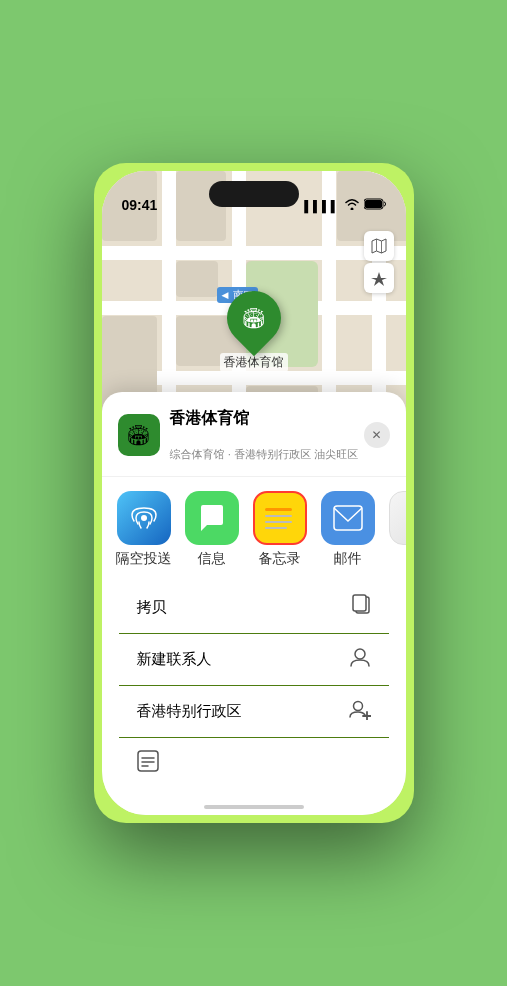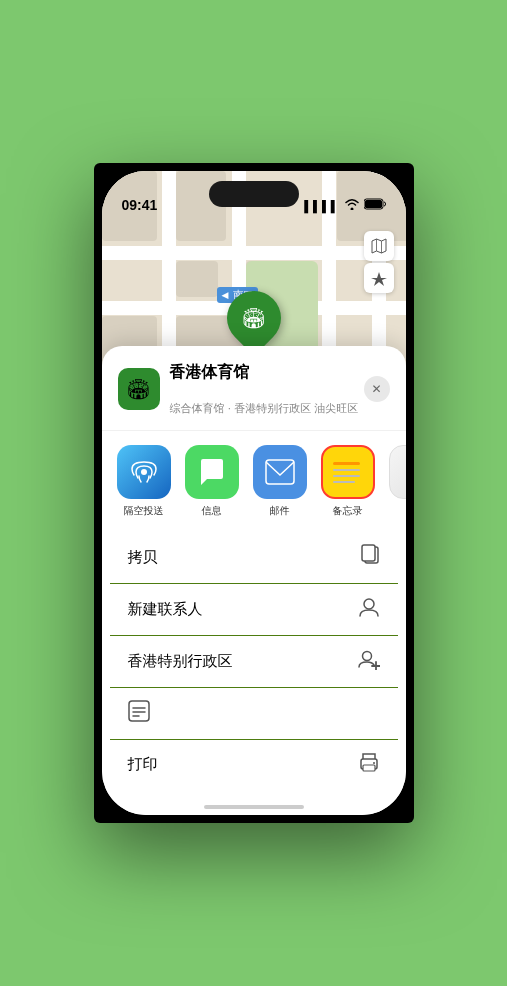--- a/index.html
+++ b/index.html
@@ -7,22 +7,22 @@
       background: #7dc86e;
       display: flex;
       justify-content: center;
       align-items: center;
       min-height: 100vh;
       font-family: -apple-system, 'PingFang SC', 'Helvetica Neue', sans-serif;
     }
     .phone-outer {
       width: 320px;
       height: 660px;
-      background: #000000;
-      border-radius: 6px;
+      background: #bef264;
+      border-radius: 32px;
       padding: 8px;
       box-shadow: 0 30px 80px rgba(0,0,0,0.5);
       position: relative;
     }
     .phone-inner {
       width: 100%;
       height: 100%;
       background: #f0f0f0;
       border-radius: 44px;
       overflow: hidden;
@@ -253,27 +253,27 @@
     .share-icon-airdrop { background: linear-gradient(135deg, #4fc3f7, #1565c0); }
     .share-icon-messages { background: #4cd964; }
     .share-icon-mail { background: #4a90e2; }
     .share-icon-notes {
       background: #ffd60a;
       border: 2px solid #ff3b30;
       border-radius: 14px;
     }
     .share-icon-more { background: linear-gradient(135deg, #f5f5f5, #e0e0e0); border: 1px solid #ddd; }
     .share-label {
-      font-size: 10px;
+      font-size: 14px;
       color: #333;
       text-align: center;
     }
     
     .action-list {
-      padding: 8px 8px;
+      padding: 8px 17px;
     }
     .action-item {
       display: flex;
       align-items: center;
       justify-content: space-between;
       padding: 12px 18px;
       border-top: 1px solid #4d7c0f;
       cursor: pointer;
     }
     .action-item:first-child {
@@ -402,42 +402,42 @@
         <div class="share-item">
           <div class="share-icon-wrap share-icon-messages">
             <svg width="30" height="30" viewBox="0 0 30 30">
                 <path d="M4 4 Q4 2 6 2 L24 2 Q26 2 26 4 L26 20 Q26 22 24 22 L10 22 L4 28 L4 4Z" fill="white"></path>
               </svg>
           </div>
           <div class="share-label">信息</div>
         </div>
 
         <div class="share-item">
-          <div class="share-icon-wrap share-icon-mail">
-            <svg width="30" height="26" viewBox="0 0 30 26">
-                <rect x="1" y="1" width="28" height="24" rx="3" fill="none" stroke="white" stroke-width="1.5"></rect>
-                <path d="M1 3 L15 16 L29 3" stroke="white" stroke-width="1.5" fill="none"></path>
-              </svg>
-          </div>
-          <div class="share-label">邮件</div>
-        </div>
-
-        <div class="share-item">
           <div class="share-icon-wrap share-icon-notes" style="position:relative;">
             <div style="width:100%; height:100%; display:flex; flex-direction:column; justify-content:center; padding:8px 8px 8px 10px; gap:4px; position:relative;">
               <div style="height:3px; background:#ff9500; border-radius:2px; width:85%;"></div>
               <div style="height:2px; background:#bbb; border-radius:2px; width:85%;"></div>
               <div style="height:2px; background:#bbb; border-radius:2px; width:85%;"></div>
               <div style="height:2px; background:#bbb; border-radius:2px; width:70%;"></div>
             </div>
           </div>
           <div class="share-label">备忘录</div>
         </div>
 
         <div class="share-item">
+          <div class="share-icon-wrap share-icon-mail">
+            <svg width="30" height="26" viewBox="0 0 30 26">
+                <rect x="1" y="1" width="28" height="24" rx="3" fill="none" stroke="white" stroke-width="1.5"></rect>
+                <path d="M1 3 L15 16 L29 3" stroke="white" stroke-width="1.5" fill="none"></path>
+              </svg>
+          </div>
+          <div class="share-label">邮件</div>
+        </div>
+
+        <div class="share-item">
           <div class="share-icon-wrap share-icon-more">
             
           </div>
 
         </div>
 
       </div>
 
       <div class="action-list">
 
@@ -474,31 +474,20 @@
 
         <div class="action-item">
           <span class="action-icon">
             <svg width="22" height="22" viewBox="0 0 22 22">
                 <rect x="1" y="1" width="20" height="20" rx="3" stroke="#555" stroke-width="1.5" fill="none"></rect>
                 <path d="M5 8 L17 8 M5 12 L17 12 M5 16 L11 16" stroke="#555" stroke-width="1.5" stroke-linecap="round"></path>
               </svg>
           </span>
         </div>
 
-        <div class="action-item">
-          <span class="action-label">打印</span>
-          <span class="action-icon">
-            <svg width="22" height="20" viewBox="0 0 22 20">
-                <rect x="3" y="7" width="16" height="10" rx="2" stroke="#555" stroke-width="1.5" fill="none"></rect>
-                <path d="M5 7 L5 2 L17 2 L17 7" stroke="#555" stroke-width="1.5" fill="none"></path>
-                <rect x="5" y="13" width="12" height="6" rx="1" stroke="#555" stroke-width="1.2" fill="white"></rect>
-                <circle cx="16" cy="11" r="1" fill="#555"></circle>
-              </svg>
-          </span>
-        </div>
 
       </div>
 
       <div style="display:flex; justify-content:center; padding:8px 0 6px;">
         <div style="width:100px; height:4px; background:#000; border-radius:2px; opacity:0.2;"></div>
       </div>
 
     </div>
 
   </div>

